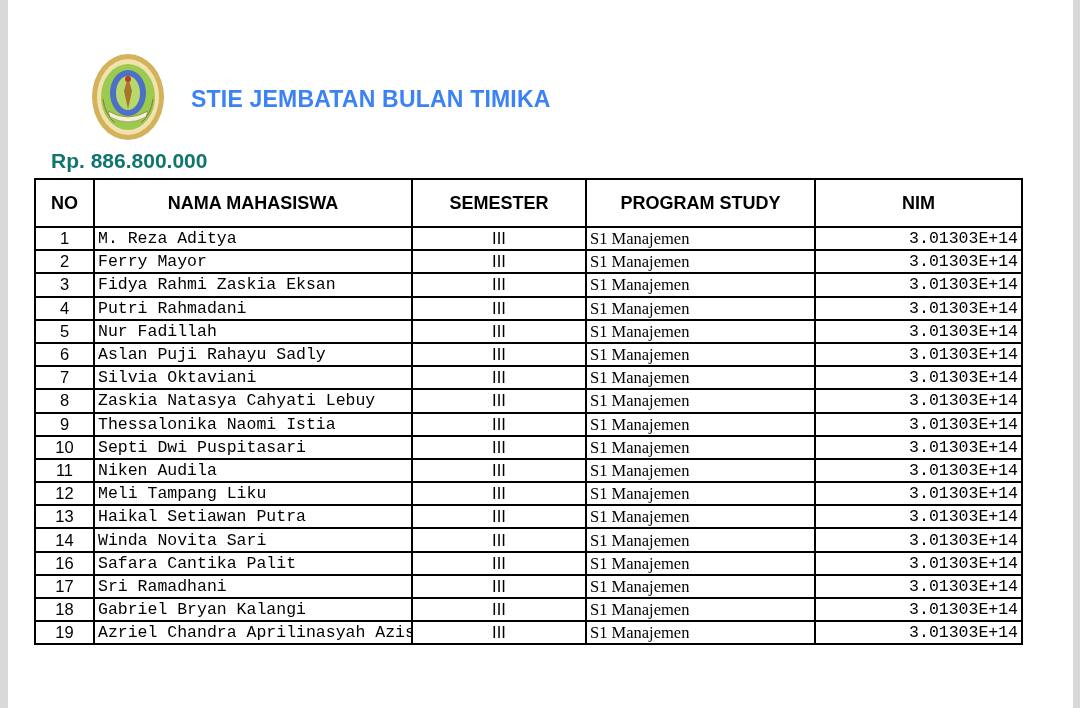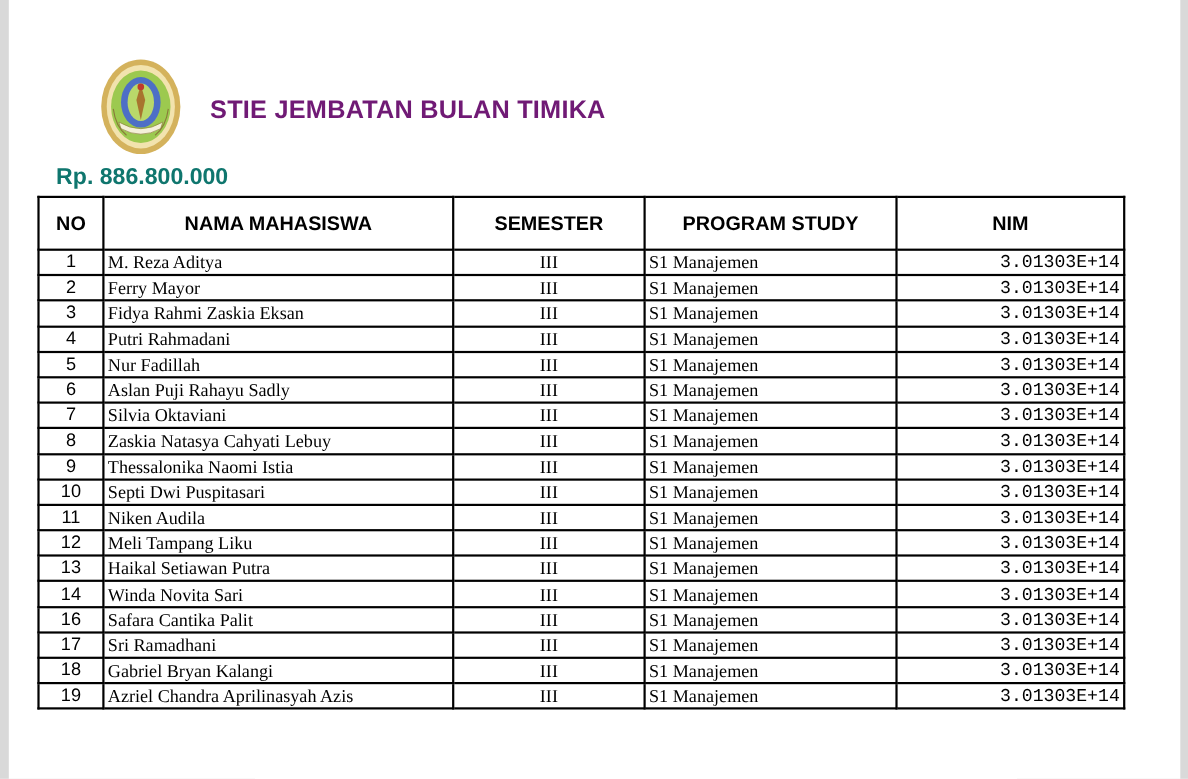--- a/index.html
+++ b/index.html
@@ -12,21 +12,21 @@
   .page {
     position: absolute; left: 8px; top: 0; width: 1065px; height: 708px;
     background: #ffffff;
   }
   .logo {
     position: absolute; left: 83px; top: 53px; width: 74px; height: 88px;
   }
   .title {
     position: absolute; left: 183px; top: 86px;
     font-family: "Liberation Sans", sans-serif;
-    font-weight: bold; font-size: 23px; color: #701a75;
+    font-weight: bold; font-size: 23px; color: #3b82f6;
     letter-spacing: 0.2px;
   }
   .amount {
     position: absolute; left: 51px; top: 149px;
     font-weight: bold; font-size: 21px; color: #0f766e;
   }
   table.grid {
     position: absolute; left: 34px; top: 178px;
     border-collapse: collapse;
     table-layout: fixed;
@@ -40,22 +40,22 @@
   table.grid th {
     height: 46px;
     font-family: "Liberation Sans", sans-serif;
     font-weight: bold; font-size: 18px; text-align: center;
   }
   table.grid td {
     height: 21.2px; line-height: 21px;
     font-size: 16.5px; color: #000;
   }
   td.no { text-align: center; font-family: "Liberation Sans", sans-serif; }
-  td.name { font-family: Liberation Serif, serif; font-size: 15.5px; text-align: left; padding-left: 2px; }
-  td.sem { text-align: center; font-family: Liberation Serif, serif; font-size: 14px; }
+  td.name { font-family: Liberation Mono, monospace; font-size: 15.5px; text-align: left; padding-left: 2px; }
+  td.sem { text-align: center; font-family: Liberation Sans, sans-serif; font-size: 14px; }
   td.prog { font-family: "Liberation Serif", serif; font-size: 18px; padding-left: 1px; }
   td.nim { text-align: right; font-family: Liberation Mono, monospace; font-size: 15.5px; padding-right: 2px; }
 </style>
 </head>
 <body>
 
 <div class="page">
 
   <div class="logo">
     <svg width="74" height="88" viewBox="0 0 74 88">

